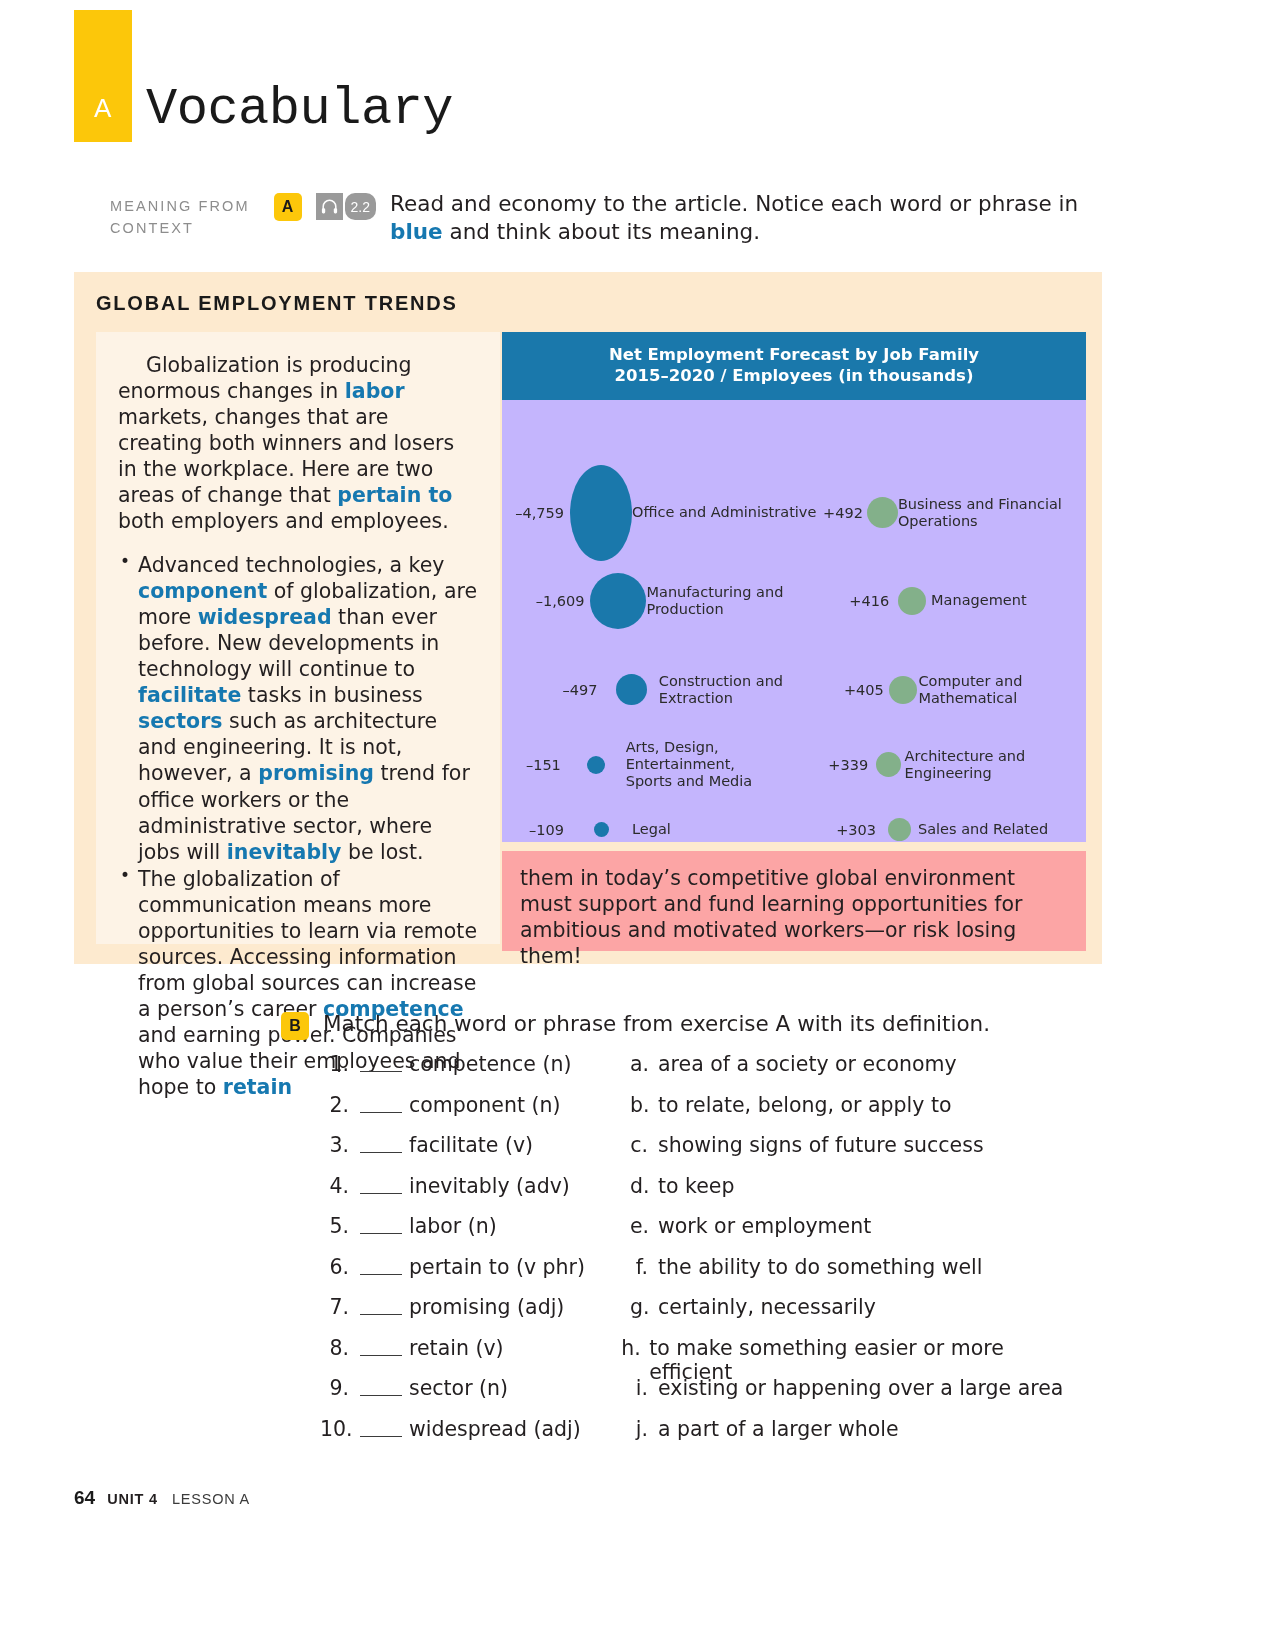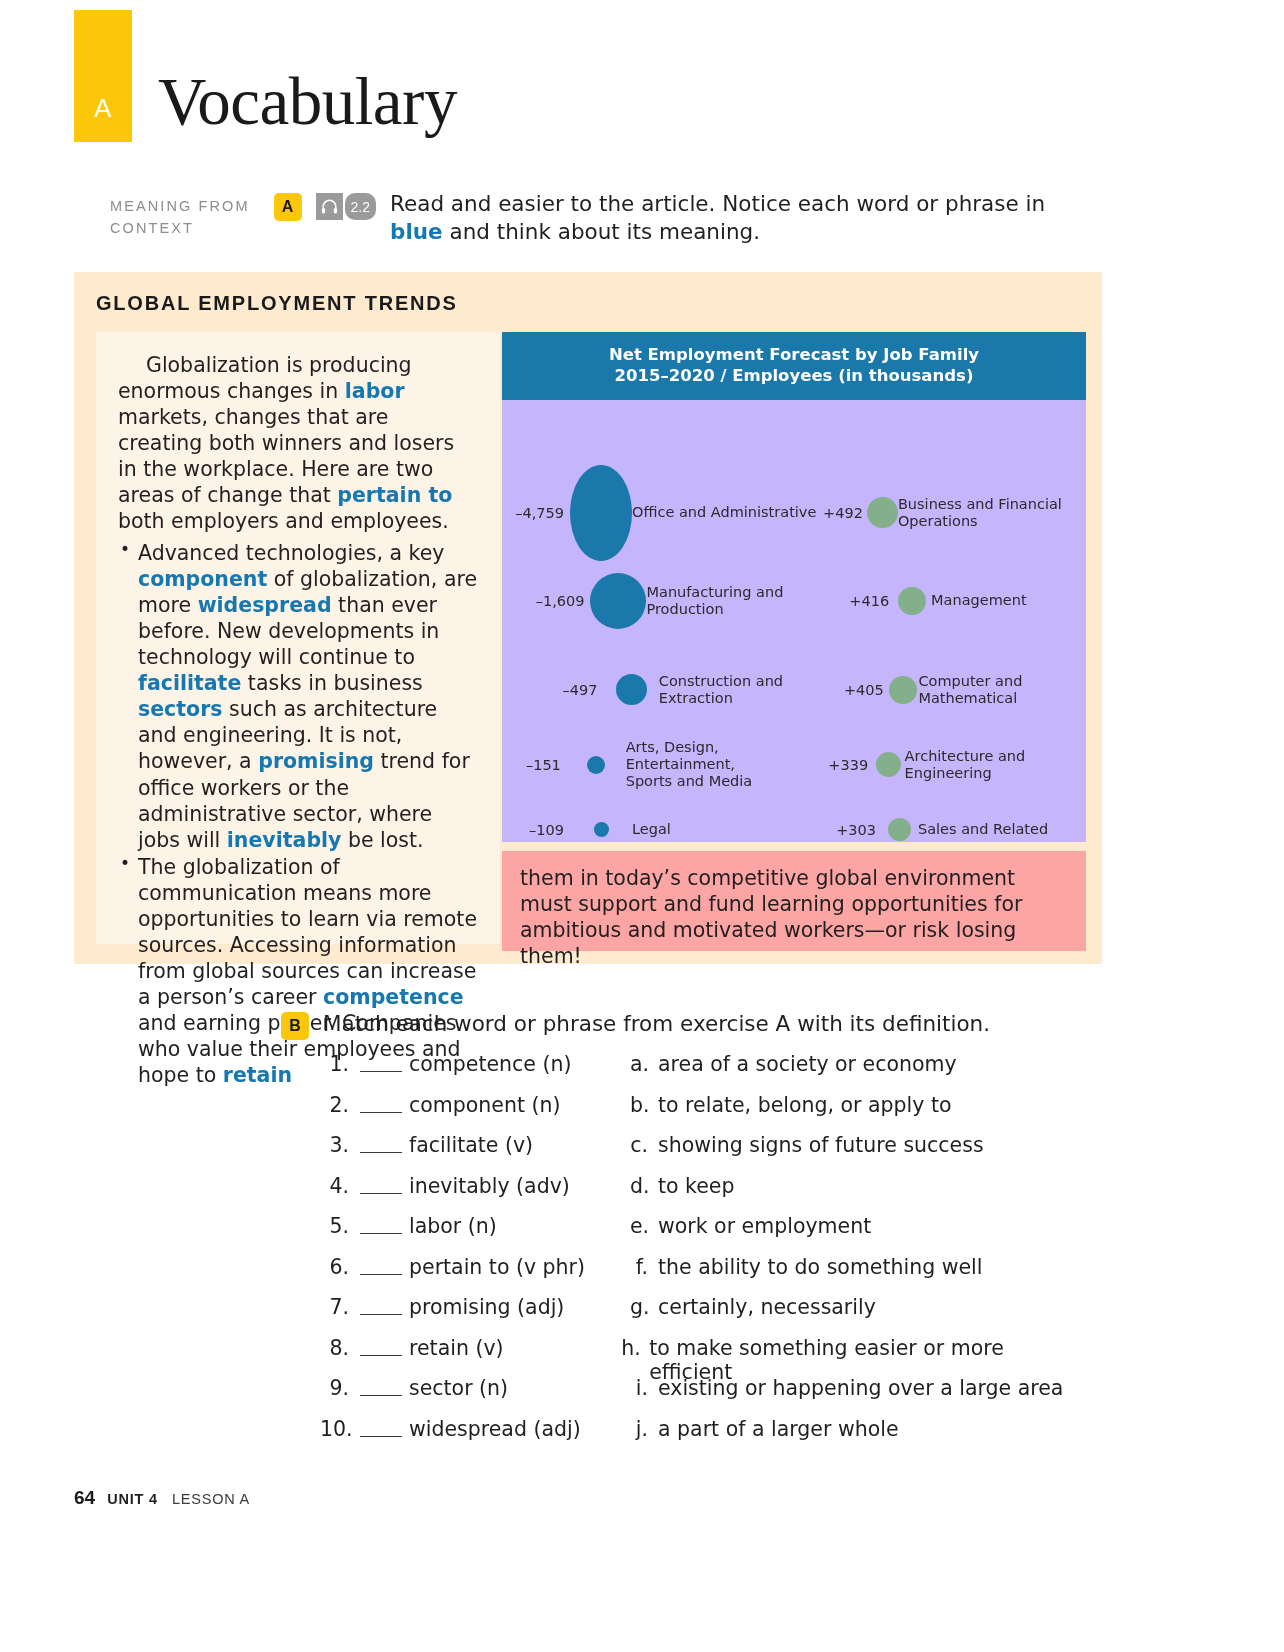--- a/index.html
+++ b/index.html
@@ -30,28 +30,28 @@
     position: absolute;
     left: 0; right: 0;
     bottom: 18px;
     text-align: center;
     color: #ffffff;
     font-size: 26px;
     font-weight: 300;
     letter-spacing: 0.5px;
   }
   .page-title {
-    font-size: 67px;
+    font-size: 52px;
     font-weight: 300;
     letter-spacing: -0.5px;
     line-height: 0.95;
-    margin-left: 26px;
+    margin-left: 14px;
     padding-bottom: 8px;
     color: #1a1a1a;
-    font-family: Liberation Serif, serif;
+    font-family: Liberation Mono, monospace;
     font-stretch: normal;
   }
 
   
   .ex-a-block {
     position: absolute;
     left: 110px; top: 190px;
     width: 980px;
     display: flex;
     align-items: flex-start;
@@ -140,21 +140,21 @@
     background: #fdf3e6;
     padding: 20px 22px 10px 22px;
   }
   .body-p {
     font-size: 20.5px;
     line-height: 1.27;
     font-family: "DejaVu Sans", sans-serif;
     text-indent: 28px;
     color: #231f20;
   }
-  .body-list { list-style: none; margin-top: 6px; }
+  .body-list { list-style: none; margin-top: 18px; }
   .body-list li {
     font-size: 20.5px;
     line-height: 1.27;
     font-family: "DejaVu Sans", sans-serif;
     position: relative;
     padding-left: 20px;
     margin-top: 1px;
   }
   .body-list li:before {
     content: "\2022";
@@ -336,21 +336,21 @@
       <div class="audio-icon">
         <svg width="17" height="15" viewBox="0 0 17 15" aria-hidden="true">
           <path d="M2.2 12.2 V7.6 a6.3 6.3 0 0 1 12.6 0 v4.6" fill="none" stroke="#ffffff" stroke-width="1.5"></path>
           <rect x="0.9" y="9.2" width="3.3" height="5.2" rx="1.3" fill="#ffffff"></rect>
           <rect x="12.8" y="9.2" width="3.3" height="5.2" rx="1.3" fill="#ffffff"></rect>
         </svg>
       </div>
       <div class="audio-track">2.2</div>
     </div>
     <div class="ex-a-text">
-      <span>Read and easier to the article. Notice each word or phrase in </span><span class="blue">blue</span><span> and think about its meaning.</span>
+      <span>Read and economy to the article. Notice each word or phrase in </span><span class="blue">blue</span><span> and think about its meaning.</span>
     </div>
   </div>
 
   <div class="article-panel">
     <div class="article-heading">GLOBAL EMPLOYMENT TRENDS</div>
 
     <div class="article-body">
       <p class="body-p">
         <span>Globalization is producing enormous changes in </span><span class="blue">labor</span><span> markets, changes that are creating both winners and losers in the workplace. Here are two areas of change that </span><span class="blue">pertain to</span><span> both employers and employees.</span>
       </p>

